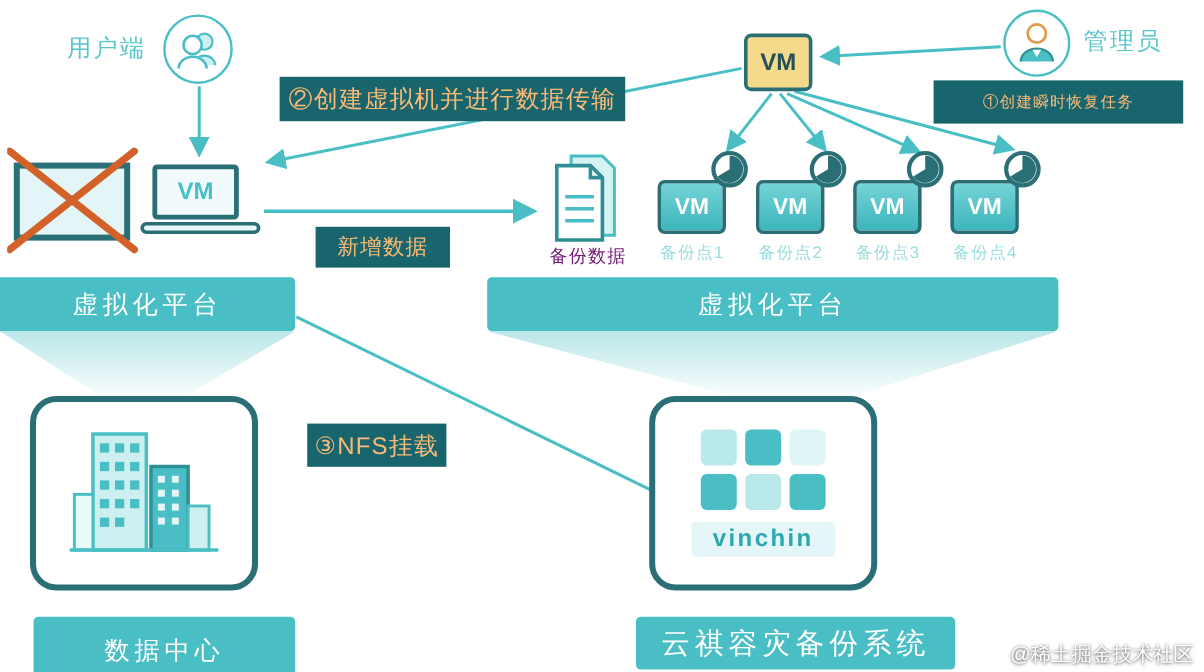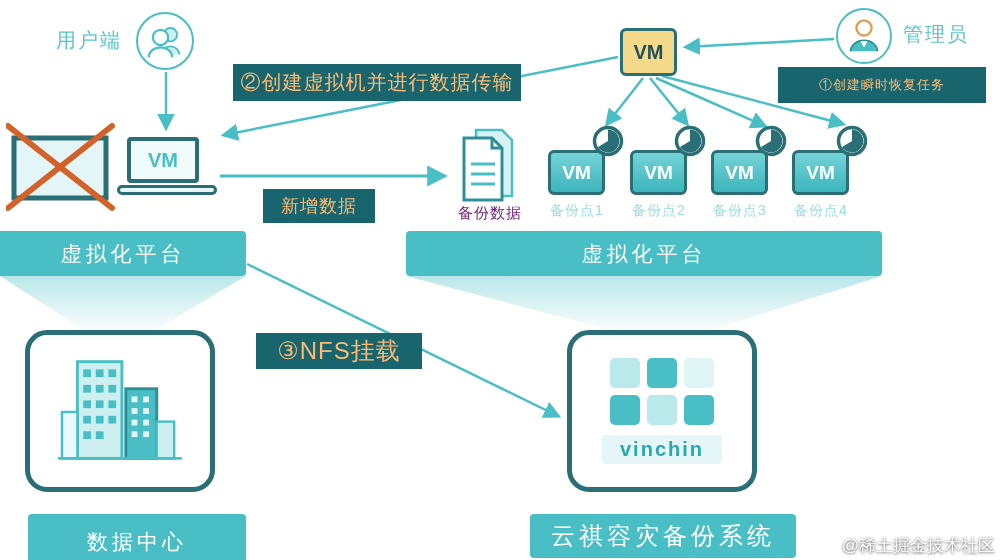--- a/index.html
+++ b/index.html
@@ -15,21 +15,21 @@
   .admin-label{left:903px;top:21px;}
   .icon-circle{position:absolute;background:#fff;border:2.5px solid #49bfc5;border-radius:50%;
     display:flex;align-items:center;justify-content:center;z-index:3;box-sizing:border-box;}
   .user-circle{left:136px;top:12px;width:58px;height:58px;}
   .admin-circle{left:836px;top:8px;width:56px;height:56px;}
   .badge{position:absolute;background:#18656e;color:#fdba74;display:flex;align-items:center;justify-content:center;
     z-index:4;letter-spacing:1px;white-space:nowrap;}
   .badge-step2{left:233px;top:64px;width:288px;height:37px;font-size:20px;}
   .badge-step1{left:778px;top:67px;width:208px;height:36px;font-size:13px;}
   .badge-newdata{left:263px;top:189px;width:112px;height:34px;font-size:18px;}
-  .badge-step3{left:256px;top:333px;width:166px;height:36px;font-size:24px;}
+  .badge-step3{left:256px;top:353px;width:116px;height:36px;font-size:20px;}
   .crossed-host{position:absolute;left:6px;top:118px;width:112px;height:96px;z-index:3;}
   .laptop{position:absolute;left:117px;top:133px;width:100px;height:68px;z-index:3;}
   .laptop-screen{position:absolute;left:10px;top:4px;width:72px;height:46px;background:#f2fbfc;border:4px solid #2a6e76;
     border-radius:4px;display:flex;align-items:center;justify-content:center;color:#49bfc5;font-weight:bold;font-size:20px;box-sizing:border-box;}
   .laptop-base{position:absolute;left:0;top:52px;width:100px;height:10px;background:#eaf7f8;border:3px solid #2a6e76;border-radius:5px;box-sizing:border-box;}
   .docs{position:absolute;left:458px;top:126px;width:64px;height:80px;z-index:3;}
   .faint-label{position:absolute;color:#701a75;font-size:15px;text-align:center;z-index:3;letter-spacing:1px;}
   .docs-label{left:450px;top:204px;width:80px;}
   .vm-yellow{position:absolute;left:620px;top:28px;width:57px;height:48px;background:#f6da8c;border:3px solid #2a6e76;border-radius:6px;
     display:flex;align-items:center;justify-content:center;font-size:20px;font-weight:bold;color:#24505a;z-index:3;box-sizing:border-box;}
@@ -40,21 +40,21 @@
   .bp-clock{position:absolute;left:43px;top:0;width:34px;height:34px;}
   .bp-label{position:absolute;left:-11px;top:78px;width:80px;text-align:center;color:#9adcdf;font-size:14px;letter-spacing:1px;}
   .bar{position:absolute;background:#49bfc5;color:#fff;display:flex;align-items:center;justify-content:center;z-index:3;letter-spacing:4px;}
   .bar-virt{left:0;top:231px;width:246px;height:45px;font-size:21px;border-radius:0 4px 4px 0;}
   .bar-pool{left:406px;top:231px;width:476px;height:45px;font-size:21px;border-radius:4px;}
   .bar-datacenter{left:28px;top:514px;width:218px;height:56px;font-size:21px;border-radius:4px;}
   .bar-vinchin{left:530px;top:514px;width:266px;height:44px;font-size:24px;border-radius:4px;}
   .big-box{position:absolute;top:330px;width:190px;height:162px;background:#fff;border:5px solid #2a6e76;border-radius:22px;
     z-index:3;box-sizing:border-box;display:flex;flex-direction:column;align-items:center;justify-content:center;}
   .datacenter-box{left:25px;}
-  .vinchin-box{left:567px;}
+  .vinchin-box{left:541px;}
   .vgrid{display:grid;grid-template-columns:repeat(3,30px);grid-auto-rows:30px;gap:7px;margin-bottom:10px;}
   .vgrid div{border-radius:5px;}
   .sq-a{background:#b9e9ea;} .sq-b{background:#49bfc5;} .sq-c{background:#dff5f6;}
   .vinchin-logo{background:#e4f6f7;color:#2ba7ae;font-weight:bold;font-size:20px;letter-spacing:2px;padding:3px 18px;border-radius:4px;}
   .watermark{position:absolute;right:8px;bottom:3px;color:#fff;font-size:17px;z-index:5;
     text-shadow:0 1px 3px rgba(0,0,0,.55),0 0 2px rgba(0,0,0,.35);}
 </style>
 </head>
 <body>
 

